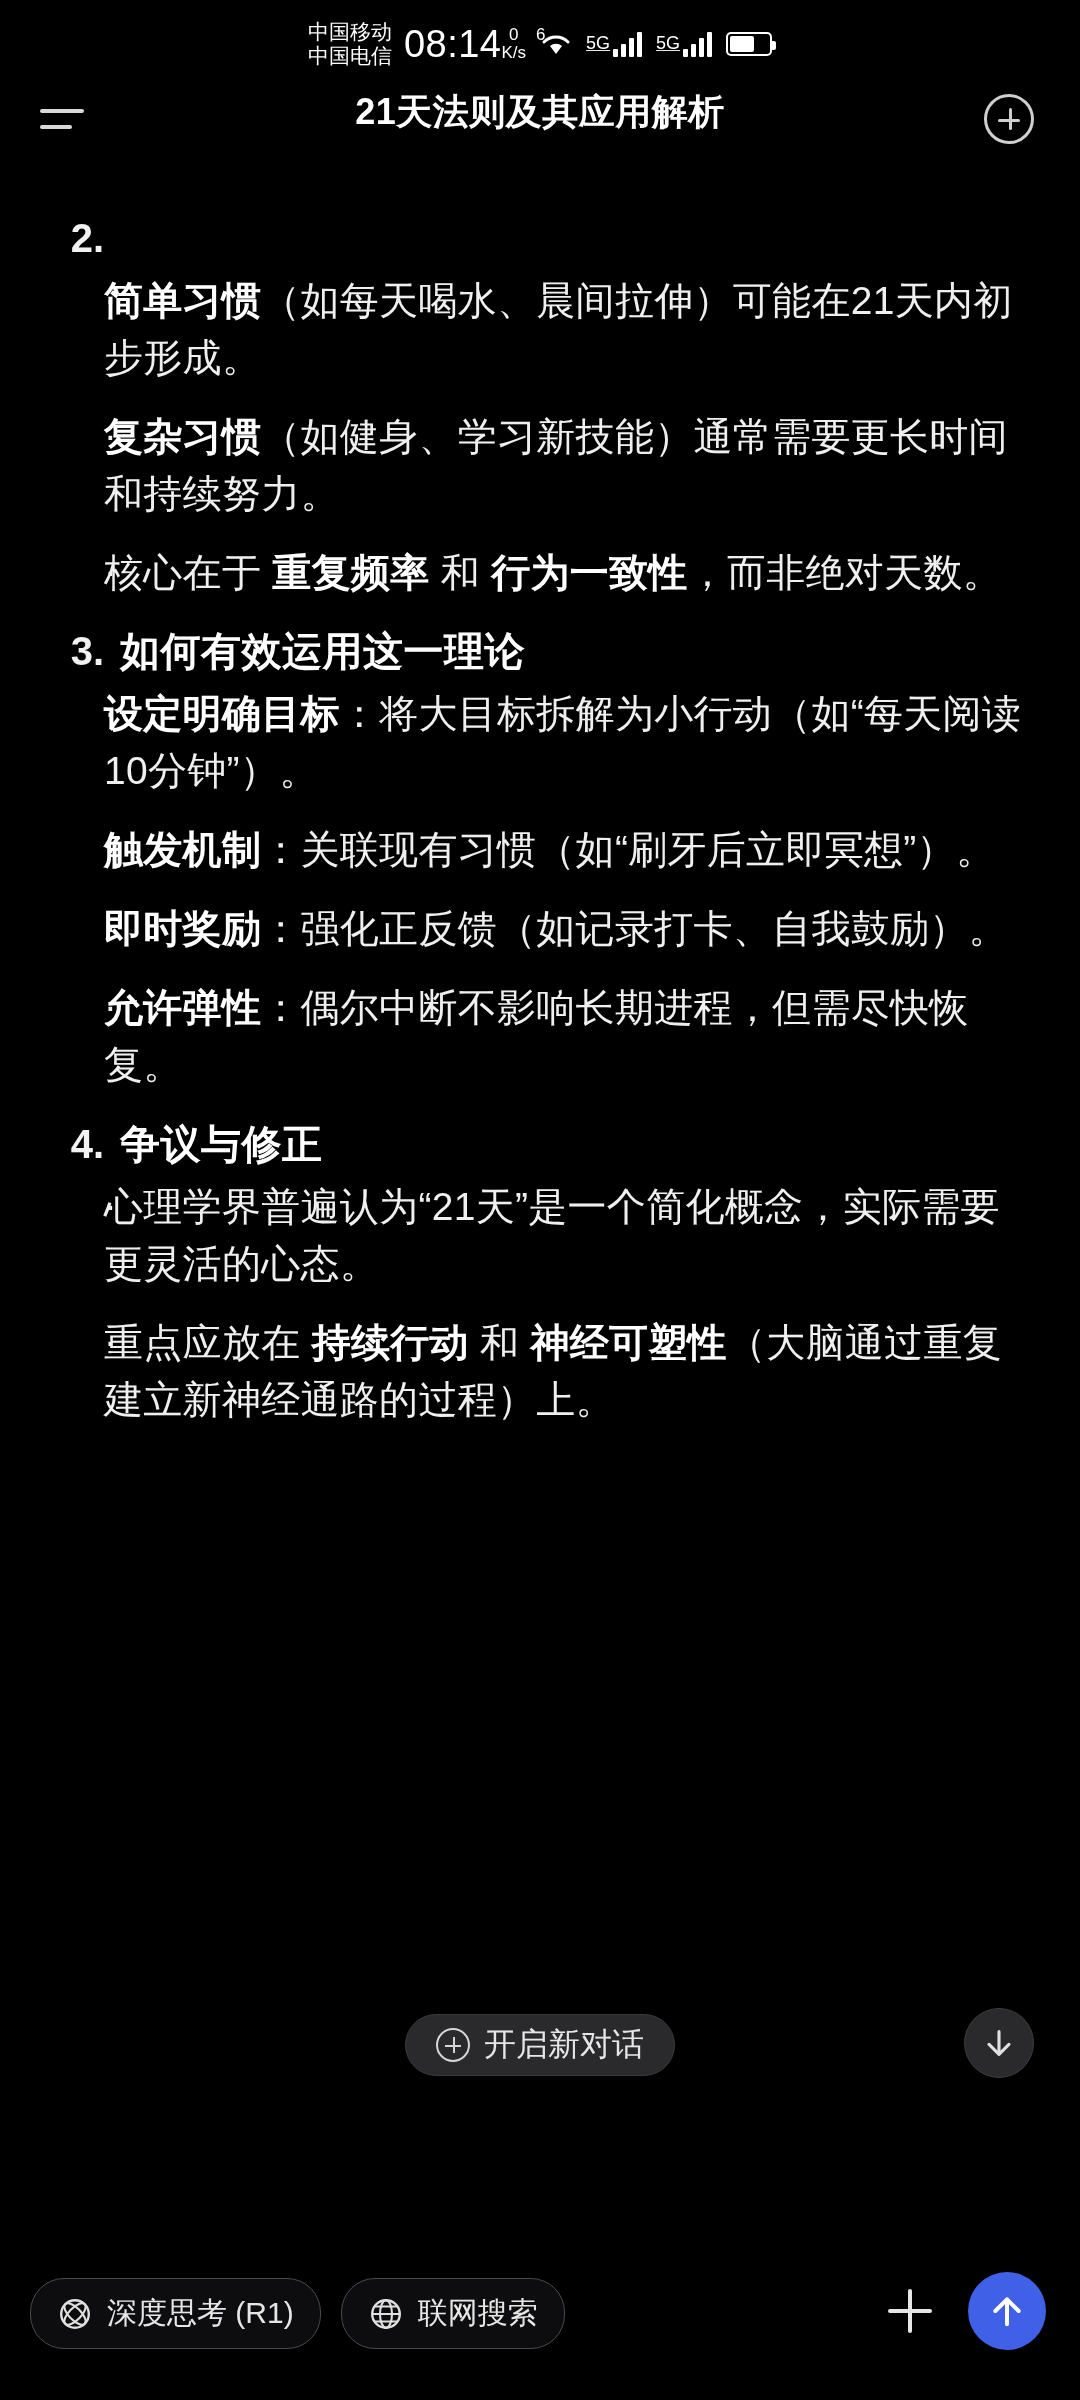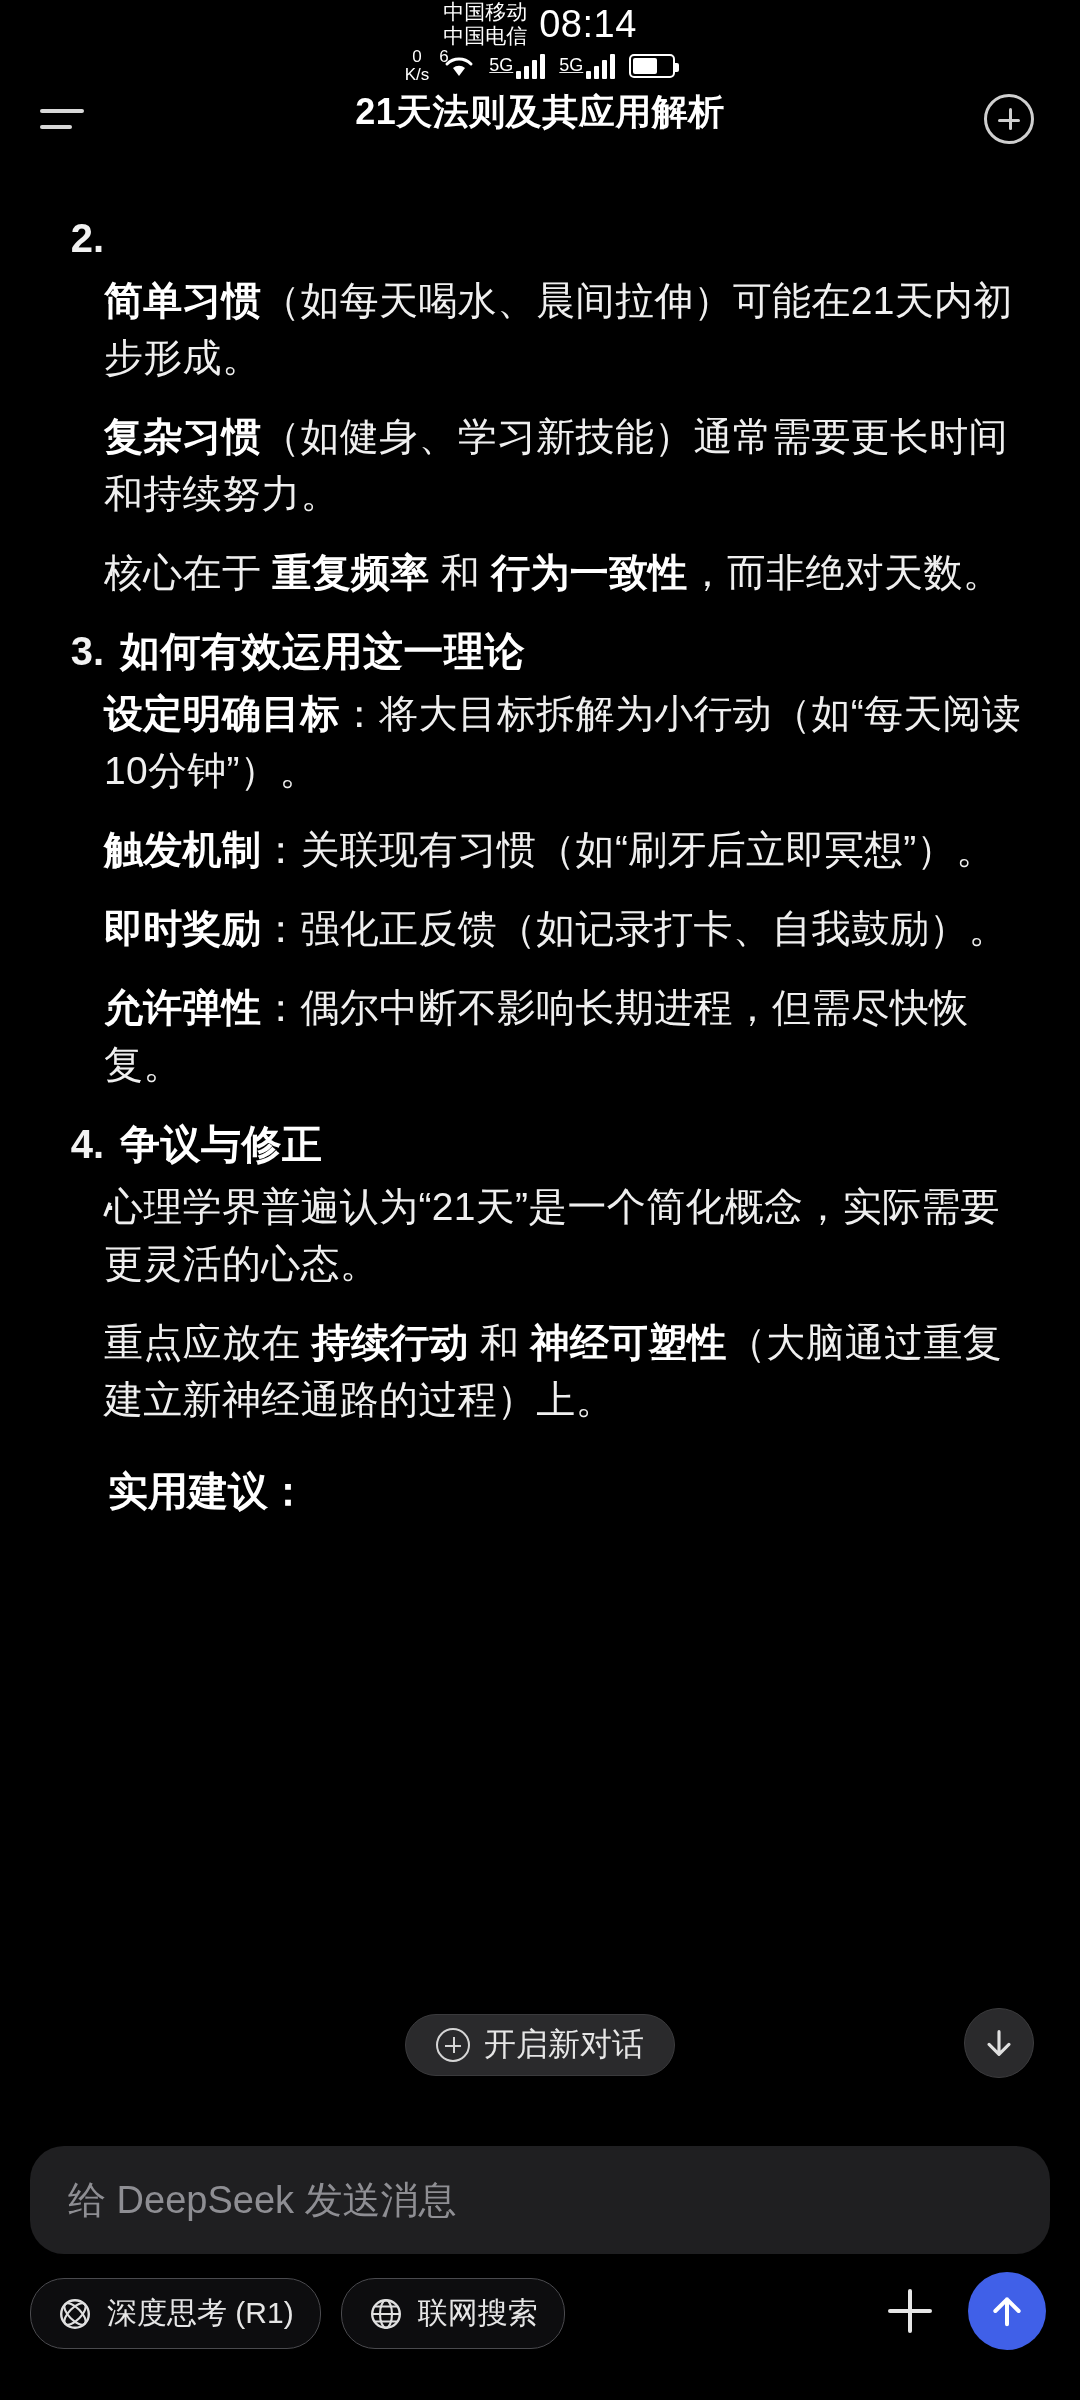--- a/index.html
+++ b/index.html
@@ -7,23 +7,22 @@
     width: 1080px; height: 2400px;
     background: #000;
     font-family: "Liberation Sans", "DejaVu Sans", sans-serif;
     overflow: hidden;
   }
   body { position: relative; color: #e8e8e8; }
 
   
   .statusbar {
     position: absolute; top: 0; left: 0; width: 1080px; height: 88px;
-    display: flex; align-items: center; justify-content: flex-start;
+    display: flex; align-items: center; justify-content: center;
     padding: 0 28px;
-    flex-direction: column;
   }
   .sb-left { display: flex; align-items: center; gap: 12px; }
   .carriers { display: flex; flex-direction: column; line-height: 1.15; }
   .carriers span { font-size: 21px; color: #fff; letter-spacing: 0px; }
   .sb-time { font-size: 38px; color: #fff; font-weight: 500; letter-spacing: 0.5px; }
   .sb-right { display: flex; align-items: center; gap: 14px; }
   .netspeed { display: flex; flex-direction: column; align-items: center; line-height: 1.05; }
   .netspeed .n { font-size: 17px; color: #fff; }
   .netspeed .u { font-size: 17px; color: #fff; }
   .sigwrap { display: flex; align-items: flex-end; gap: 3px; text-decoration: underline; }
@@ -262,38 +261,34 @@
     <div class="bullet">
       <div class="dot">·</div>
       <div class="txt"><span>心理学界普遍认为“21天”是一个简化概念，实际需要更灵活的心态。</span></div>
     </div>
     <div class="bullet">
       <div class="dot">·</div>
       <div class="txt"><span>重点应放在 <b>持续行动</b> 和 <b>神经可塑性</b>（大脑通过重复建立新神经通路的过程）上。</span></div>
     </div>
   </div>
 
-  <div class="sec-title">实用建议：</div>
 </div>
 
 <div class="new-chat-pill">
   <div class="cp"></div>
   <span>开启新对话</span>
 </div>
 
 <div class="scroll-down">
   <svg viewBox="0 0 24 24">
     <path d="M12 4 V19 M5 13 L12 20 L19 13" stroke="#e0e0e0" stroke-width="2.2" fill="none" stroke-linecap="round" stroke-linejoin="round"></path>
   </svg>
 </div>
 
 <div class="composer">
-  <div class="input-box">
-    <div class="ph">给 DeepSeek 发送消息</div>
-  </div>
 
   <div class="chips">
     <div class="chip">
       <svg viewBox="0 0 24 24">
         <circle cx="12" cy="12" r="9.2" stroke="#e0e0e0" stroke-width="1.6" fill="none"></circle>
         <ellipse cx="12" cy="12" rx="9.2" ry="4" transform="rotate(45 12 12)" stroke="#e0e0e0" stroke-width="1.4" fill="none"></ellipse>
         <ellipse cx="12" cy="12" rx="9.2" ry="4" transform="rotate(-45 12 12)" stroke="#e0e0e0" stroke-width="1.4" fill="none"></ellipse>
       </svg>
       <span>深度思考 (R1)</span>
     </div>

